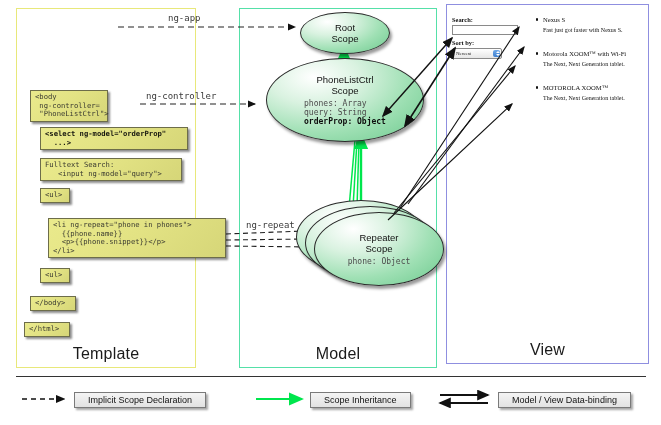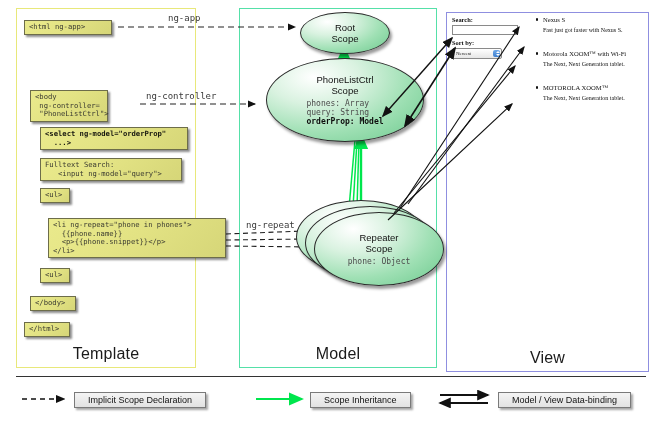--- a/index.html
+++ b/index.html
@@ -7,21 +7,21 @@
     width:661px;height:425px;overflow:hidden;position:relative;
     font-family:"Liberation Sans", sans-serif;
     -webkit-font-smoothing:antialiased;
   }
   #stage{position:absolute;left:0;top:0;width:661px;height:425px;}
 
   
   .panel{position:absolute;background:#ffffff;box-sizing:border-box;}
   #panel-template{left:16px;top:8px;width:180px;height:360px;border:1.5px solid #e8e87a;}
   #panel-model{left:239px;top:8px;width:198px;height:360px;border:1.5px solid #55e0a8;}
-  #panel-view{left:446px;top:12px;width:203px;height:360px;border:1.5px solid #8f8fe0;padding-left:16px;}
+  #panel-view{left:446px;top:4px;width:203px;height:360px;border:1.5px solid #8f8fe0;padding-left:16px;}
   .panel-title{
     position:absolute;bottom:4px;left:0;width:100%;text-align:center;
     font-size:16px;color:#1a1a1a;letter-spacing:.2px;
   }
 
   
   .codebox{
     position:absolute;box-sizing:border-box;
     background:linear-gradient(135deg,#eaea8c 0%,#e3e384 45%,#d6d678 100%);
     border:1px solid #6d6d4a;
@@ -137,21 +137,20 @@
     <line x1="349" y1="208" x2="355" y2="140" stroke="#00e64d" stroke-width="1.5"></line>
     <line x1="353" y1="208" x2="357" y2="140" stroke="#00e64d" stroke-width="1.5"></line>
     <line x1="357" y1="208" x2="359" y2="140" stroke="#00e64d" stroke-width="1.5"></line>
     <line x1="361" y1="206" x2="361" y2="136" stroke="#00e64d" stroke-width="2.4" marker-end="url(#arrGreen)"></line>
   </svg>
 
   <div class="panel" id="panel-template">
     <div class="panel-title">Template</div>
   </div>
 
-  <div class="codebox" style="left:24px;top:20px;width:88px;">&lt;html ng-app&gt;</div>
 
   <div class="codebox" style="left:30px;top:90px;width:78px;">&lt;body
  ng-controller=
  "PhoneListCtrl"&gt;</div>
 
   <div class="codebox bold" style="left:40px;top:127px;width:148px;">&lt;select ng-model="orderProp"
   ...&gt;</div>
 
   <div class="codebox" style="left:40px;top:158px;width:142px;">Fulltext Search:
    &lt;input ng-model="query"&gt;</div>
@@ -185,21 +184,21 @@
   </div>
 
   <div class="scope" id="plc-scope" style="left:266px;top:58px;width:156px;height:82px;">
     <div class="s-title">
       <span>PhoneListCtrl</span><br>
       <span>Scope</span>
     </div>
     <div class="s-props">
       <div>phones: Array</div>
       <div>query: String</div>
-      <div class="hl">orderProp: Model</div>
+      <div class="hl">orderProp: Object</div>
     </div>
   </div>
 
   <div class="scope-ghost" style="left:296px;top:200px;width:128px;height:72px;"></div>
   <div class="scope-ghost" style="left:305px;top:206px;width:128px;height:72px;"></div>
   <div class="scope" id="repeater-scope" style="left:314px;top:212px;width:128px;height:72px;">
     <div class="s-title">
       <span>Repeater</span><br>
       <span>Scope</span>
     </div>

